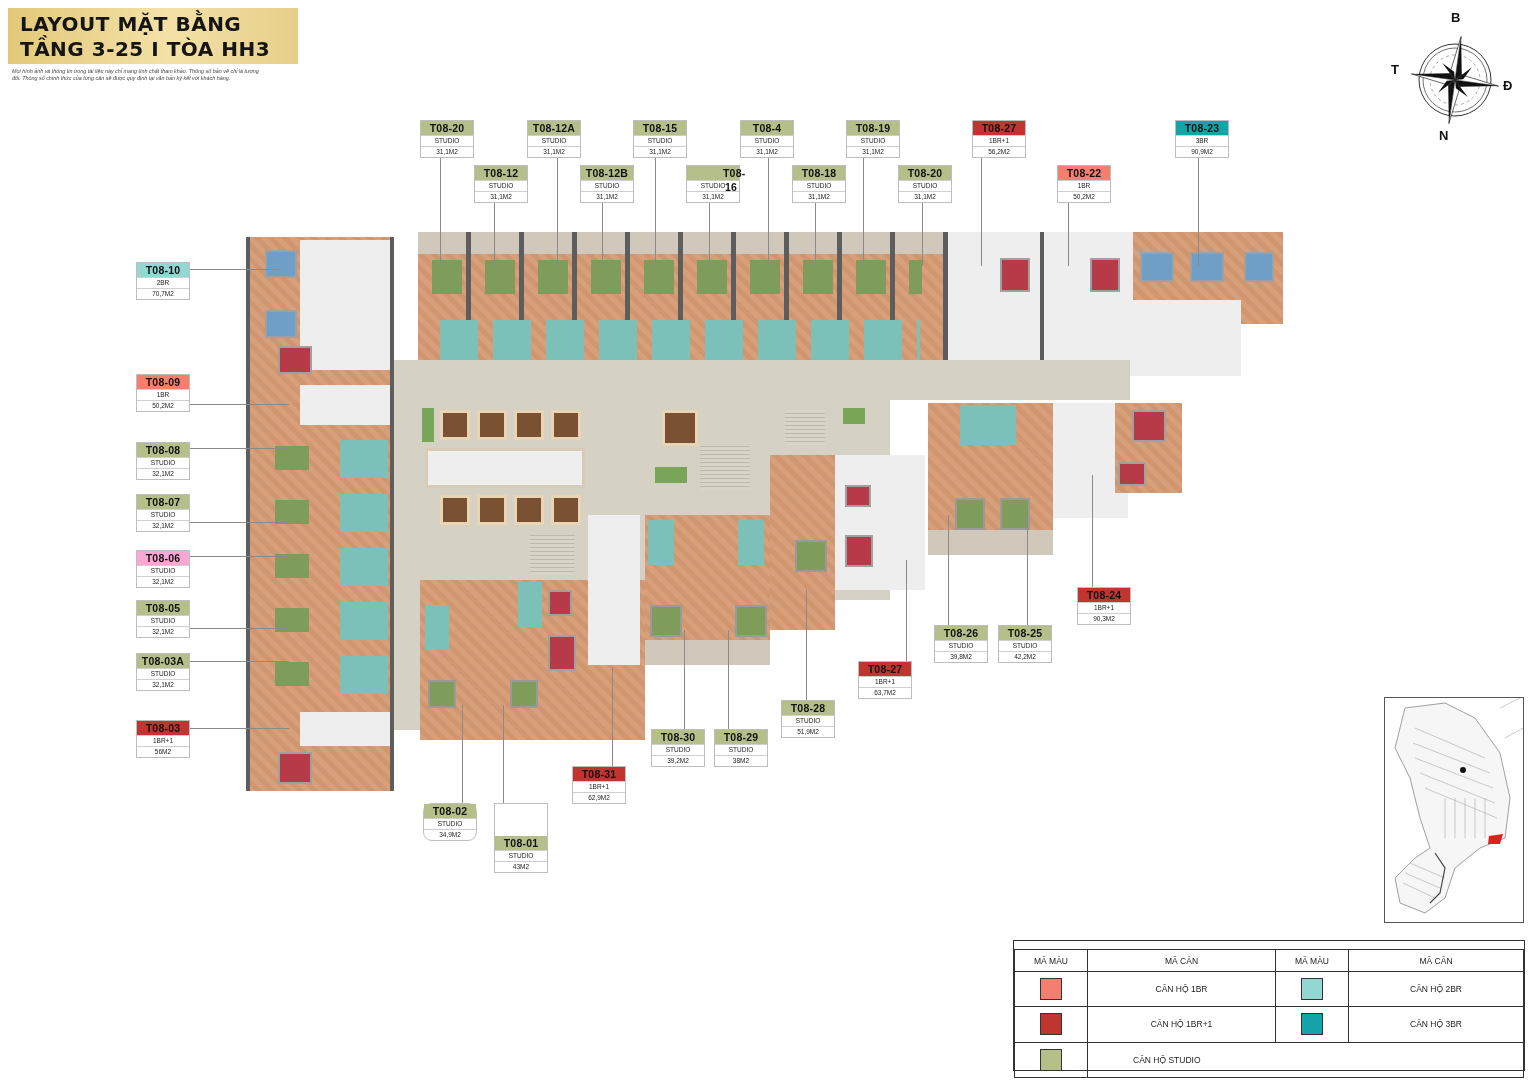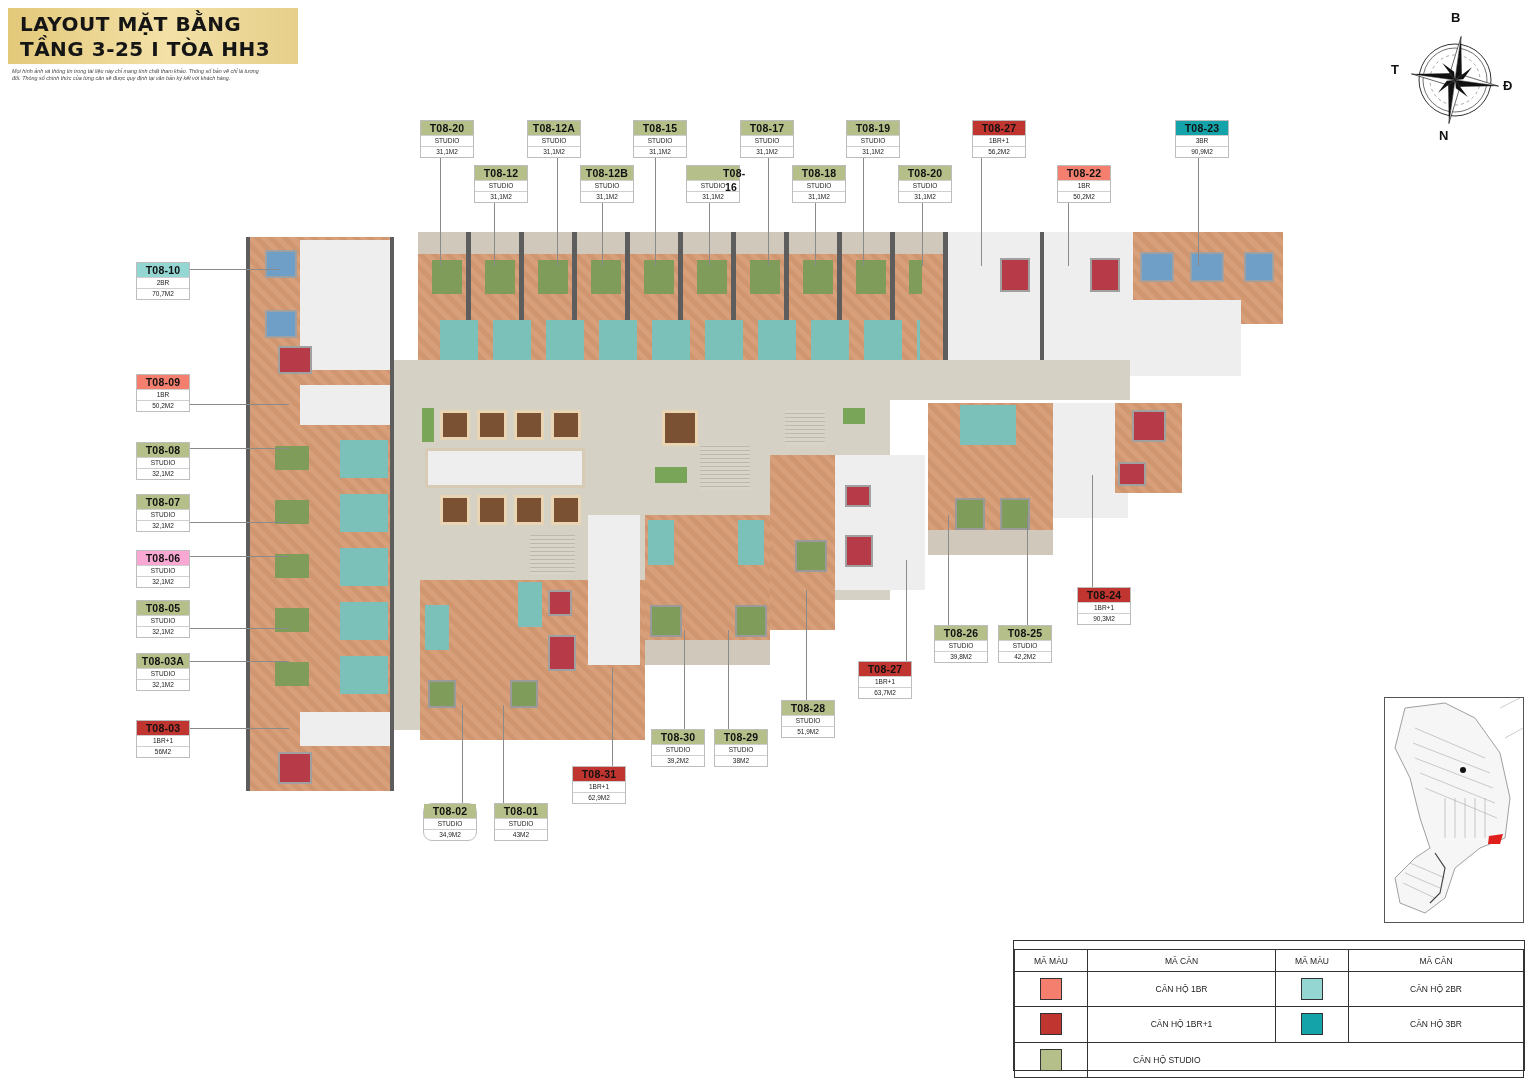--- a/index.html
+++ b/index.html
@@ -199,21 +199,21 @@
       <div class="code" style="background: rgb(181, 191, 138);">T08-12A</div>
       <div class="type">STUDIO</div>
       <div class="area">31,1M2</div>
     </div>
     <div class="lbl" style="left: 633px; top: 120px;">
       <div class="code" style="background: rgb(181, 191, 138);">T08-15</div>
       <div class="type">STUDIO</div>
       <div class="area">31,1M2</div>
     </div>
     <div class="lbl" style="left: 740px; top: 120px;">
-      <div class="code" style="background: rgb(181, 191, 138);">T08-17</div>
+      <div class="code" style="background: rgb(181, 191, 138);">T08-4</div>
       <div class="type">STUDIO</div>
       <div class="area">31,1M2</div>
     </div>
     <div class="lbl" style="left: 846px; top: 120px;">
       <div class="code" style="background: rgb(181, 191, 138);">T08-19</div>
       <div class="type">STUDIO</div>
       <div class="area">31,1M2</div>
     </div>
     <div class="lbl" style="left: 972px; top: 120px;">
       <div class="code" style="background: rgb(192, 53, 47);">T08-27</div>
@@ -294,21 +294,21 @@
       <div class="code" style="background: rgb(192, 53, 47); text-align: center;">T08-03</div>
       <div class="type">1BR+1</div>
       <div class="area">56M2</div>
     </div>
     <div class="lbl" style="left: 423px; top: 803px; border-radius: 9px;">
       <div class="code" style="background: rgb(181, 191, 138);">T08-02</div>
       <div class="type">STUDIO</div>
       <div class="area">34,9M2</div>
     </div>
     <div class="lbl" style="left: 494px; top: 803px;">
-      <div class="code" style="background: rgb(181, 191, 138);">T08-01</div>
+      <div class="code" style="background: rgb(181, 191, 138); margin-top: 32px;">T08-01</div>
       <div class="type">STUDIO</div>
       <div class="area">43M2</div>
     </div>
     <div class="lbl" style="left: 572px; top: 766px;">
       <div class="code" style="background: rgb(192, 53, 47);">T08-31</div>
       <div class="type">1BR+1</div>
       <div class="area">62,9M2</div>
     </div>
     <div class="lbl" style="left: 651px; top: 729px;">
       <div class="code" style="background: rgb(181, 191, 138);">T08-30</div>

